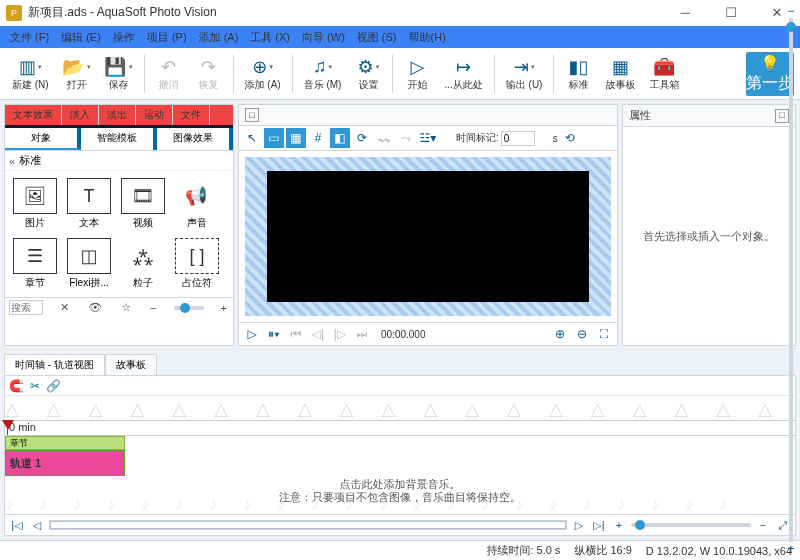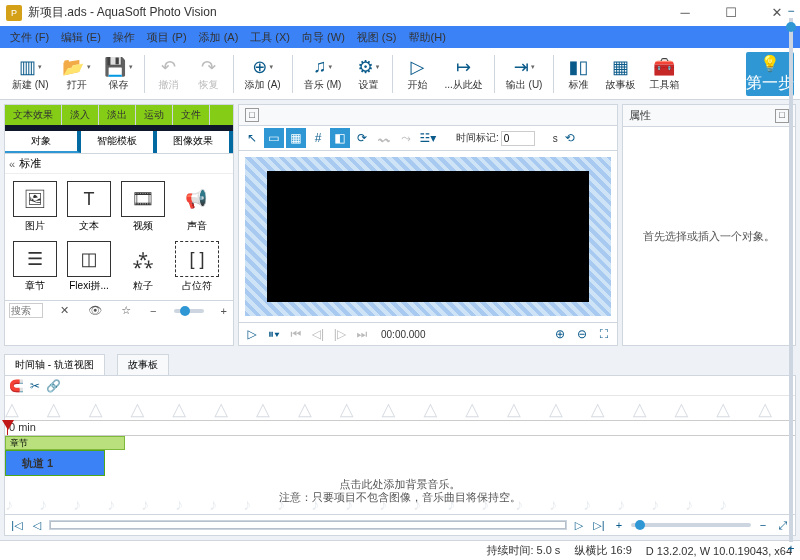--- a/index.html
+++ b/index.html
@@ -19,21 +19,21 @@
 .sep{width:1px;height:38px;background:#d0d6dd;margin:0 3px}
 .spacer{flex:1}
 .firststep{background:#2f98d4;color:#fff;width:48px;height:44px;display:flex;flex-direction:column;align-items:center;justify-content:center;border-radius:2px}
 .firststep .ico{font-size:16px}
 .firststep .lbl{font-size:16px;color:#fff}
 .mainrow{display:flex;flex:0 0 250px;background:#eef2f6;padding:4px;gap:4px}
 .panel{background:#fff;border:1px solid #d0d6dd;display:flex;flex-direction:column}
 .leftpanel{width:230px}
 .midpanel{flex:1}
 .rightpanel{width:174px}
-.tabstrip{display:flex;background:#84cc16;border-bottom:6px solid #0f172a}
+.tabstrip{display:flex;background:#ef4444;border-bottom:3px solid #0f172a}
 .tab{padding:3px 8px;border-right:1px solid #d0d6dd;color:#333;font-size:10px}
 .subtabs{display:flex;border-bottom:1px solid #d0d6dd}
 .subtab{flex:1;text-align:center;padding:3px 0;border-right:4px solid #0369a1;font-size:10px}
 .subtab.active{background:#fff;border-bottom:2px solid #2f98d4}
 .stdrow{display:flex;align-items:center;padding:2px 4px;gap:4px;border-bottom:1px solid #eee}
 .stdrow .cx{color:#666}
 .objgrid{display:flex;flex-wrap:wrap;padding:4px;gap:2px}
 .obj{width:52px;height:58px;display:flex;flex-direction:column;align-items:center;justify-content:center}
 .obj .oico{width:44px;height:36px;border:1px solid #333;display:flex;align-items:center;justify-content:center;font-size:18px;color:#333}
 .obj .olbl{font-size:10px;margin-top:2px}
@@ -51,31 +51,31 @@
 .dlbl{font-size:10px;color:#333;margin-left:16px}
 .timefield{width:34px;border:1px solid #ccc;padding:1px 2px;font-size:10px}
 .canvas{flex:1;margin:6px;background:repeating-linear-gradient(45deg,#a8caf0,#a8caf0 4px,#cfe3f6 4px,#cfe3f6 8px);display:flex;align-items:center;justify-content:center;position:relative}
 .stage{width:88%;height:82%;background:#000}
 .playbar{display:flex;align-items:center;padding:2px 4px;gap:4px;border-top:1px solid #d0d6dd}
 .pbtn{width:18px;height:18px;display:flex;align-items:center;justify-content:center;color:#0a5a8a;font-size:12px}
 .pbtn.dis{color:#bbb}
 .tcode{font-size:10px;color:#333;padding:0 6px}
 .proptext{flex:1;display:flex;align-items:center;justify-content:center;color:#555;font-size:11px;padding:10px;text-align:center}
 .tlwrap{flex:1;background:#eef2f6;padding:4px;display:flex;flex-direction:column;min-height:0}
-.tltabs{display:flex;gap:12px}
+.tltabs{display:flex;gap:0}
 .tltab{padding:3px 10px;border:1px solid #d0d6dd;border-bottom:none;background:#f7f9fb;font-size:10px}
 .tltab.active{background:#fff}
 .tlpanel{flex:1;background:#fff;border:1px solid #d0d6dd;display:flex;flex-direction:column;min-height:0}
 .tltools{height:20px;display:flex;align-items:center;padding:0 4px;gap:6px;border-bottom:1px solid #e6e6e6}
 .tltools .tico{font-size:12px;color:#0a5a8a}
 .mtnbg{height:24px;background:#fff;position:relative;overflow:hidden}
 .mtn{position:absolute;bottom:0;color:#d8dde3;font-size:18px;letter-spacing:28px;white-space:nowrap}
 .ruler{height:16px;border-top:1px solid #ccc;border-bottom:1px solid #ccc;position:relative;font-size:9px;color:#333;padding-left:4px}
 .chapterbar{height:14px;background:#b9e07d;border:1px solid #7fb93c;width:120px;font-size:9px;padding:0 4px;display:flex;align-items:center}
-.trackrow{height:26px;background:#3b82f6;border:1px solid #4fa817;width:100px;font-weight:bold;color:#333;display:flex;align-items:center;padding:0 16px;font-size:11px}
+.trackrow{height:26px;background:#ec4899;border:1px solid #4fa817;width:120px;font-weight:bold;color:#333;display:flex;align-items:center;padding:0 4px;font-size:11px}
 .musicarea{flex:1;background:#fff;position:relative;min-height:36px;overflow:hidden}
 .notes{position:absolute;bottom:0;color:#e8ecf0;font-size:16px;letter-spacing:26px;white-space:nowrap}
 .musictxt{position:absolute;width:100%;text-align:center;top:2px;font-size:10px;color:#555;line-height:13px}
 .tlside{position:absolute;right:2px;top:0;bottom:0;width:14px;display:flex;flex-direction:column;align-items:center;justify-content:space-between;padding:4px 0}
 .tlside .vknob{width:10px;height:10px;background:#2f98d4;border-radius:50%}
 .tlside .vplus{font-size:12px;color:#0a5a8a}
 .hscroll{display:flex;align-items:center;padding:2px 4px;gap:4px;border-top:1px solid #d0d6dd}
 .hbar{flex:1;height:10px;background:#e9edf1;border:1px solid #cbd3dc;position:relative}
 .hbar .hthumb{position:absolute;left:0;width:100%;height:100%;background:#fff;border:1px solid #b6c0cc}
 .hsbtn{width:16px;height:16px;display:flex;align-items:center;justify-content:center;color:#0a5a8a;font-size:11px}

